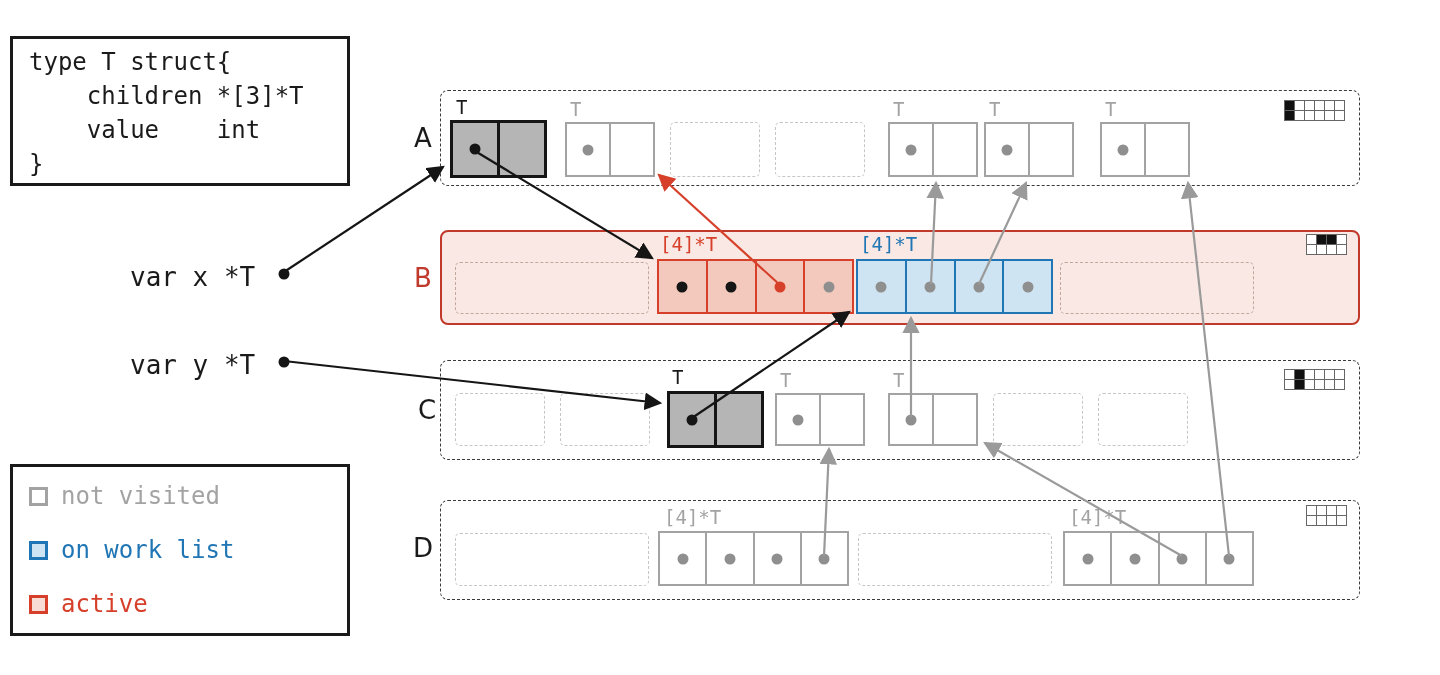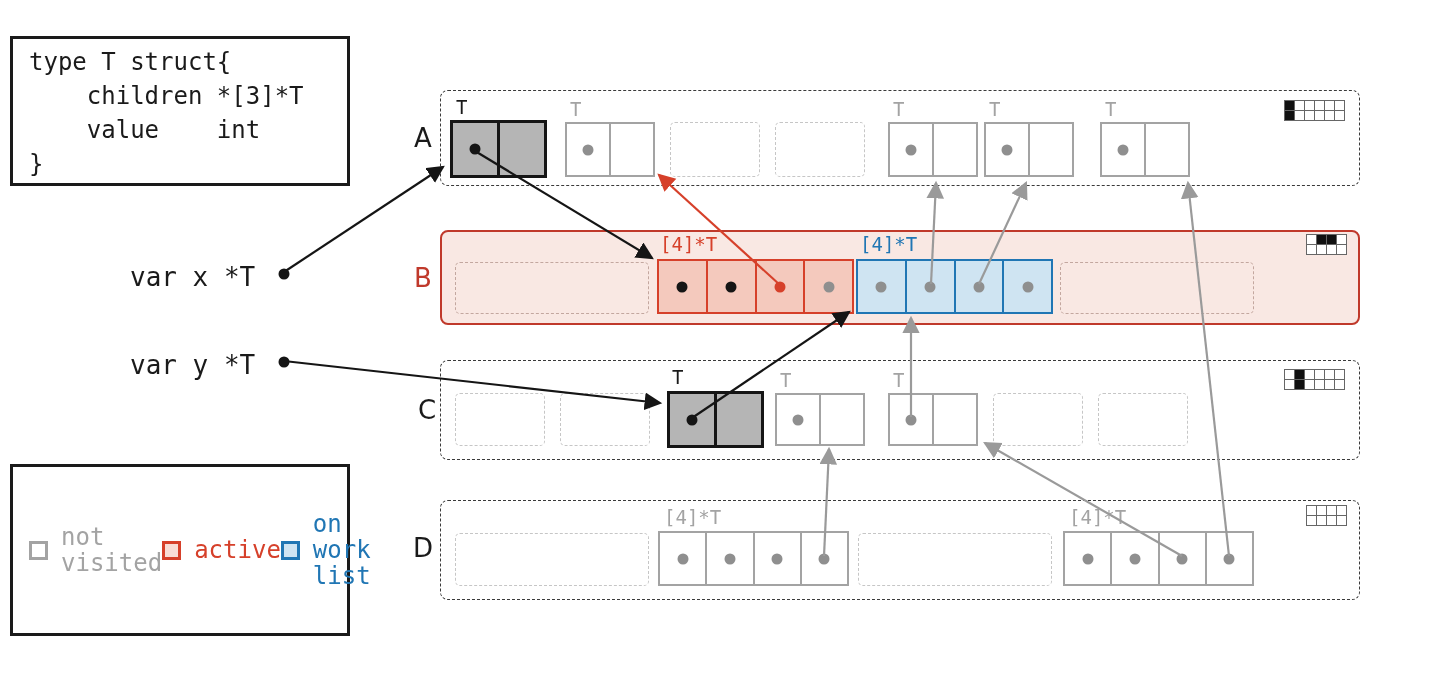--- a/index.html
+++ b/index.html
@@ -5,21 +5,21 @@
   html,body{margin:0;padding:0;}
   body{
     width:1440px;height:675px;background:#ffffff;position:relative;overflow:hidden;
     font-family:"DejaVu Sans Mono", monospace;color:#1a1a1a;
   }
 
   
   .code-box{position:absolute;left:10px;top:36px;width:340px;height:150px;border:3px solid #1a1a1a;background:#fff;box-sizing:border-box;}
   .code-box pre{margin:0;padding:6px 16px;font:24px/34px "DejaVu Sans Mono", monospace;color:#1a1a1a;}
   .var-label{position:absolute;font:26px "DejaVu Sans Mono", monospace;color:#1a1a1a;}
-  .legend-box{position:absolute;left:10px;top:464px;width:340px;height:172px;border:3px solid #1a1a1a;background:#fff;box-sizing:border-box;padding:16px 16px;display:flex;flex-direction:row;justify-content:space-between;}
+  .legend-box{position:absolute;left:10px;top:464px;width:340px;height:172px;border:3px solid #1a1a1a;background:#fff;box-sizing:border-box;padding:16px 16px;display:flex;flex-direction:column;justify-content:space-between;}
   .legend-row{display:flex;align-items:center;gap:13px;font-size:24px;line-height:26px;}
   .legend-swatch{width:13px;height:13px;border:3px solid;flex:none;box-sizing:content-box;}
   .sw-notv{border-color:#a3a3a3;background:#ffffff;}
   .sw-work{border-color:#2076b4;background:#cfe4f2;}
   .sw-active{border-color:#d6402a;background:#f8ddd6;}
   .sw-visited{border-color:#151515;background:#b5b5b5;}
   .lg-notv{color:#a3a3a3;} .lg-work{color:#2076b4;} .lg-active{color:#d6402a;} .lg-visited{color:#1a1a1a;}
 
   
   .span-box{position:absolute;border:1.8px dashed #3a3a3a;border-radius:8px;box-sizing:border-box;background:#fff;}
@@ -72,26 +72,26 @@
 
   <div class="var-label" style="left:130px;top:262px;">var x *T</div>
   <div class="var-label" style="left:130px;top:350px;">var y *T</div>
 
   <div class="legend-box">
     <div class="legend-row">
       <span class="legend-swatch sw-notv"></span>
       <span class="lg-notv">not visited</span>
     </div>
     <div class="legend-row">
+      <span class="legend-swatch sw-work"></span>
+      <span class="lg-work">on work list</span>
+    </div>
+    <div class="legend-row">
       <span class="legend-swatch sw-active"></span>
       <span class="lg-active">active</span>
-    </div>
-    <div class="legend-row">
-      <span class="legend-swatch sw-work"></span>
-      <span class="lg-work">on work list</span>
     </div>
   </div>
 
   <div class="span-box" style="left:440px;top:90px;width:920px;height:96px;"></div>
   <div class="span-letter" style="left:414px;top:123px;">A</div>
 
   <div class="objlabel k" style="left:456px;top:96px;">T</div>
   <div class="obj visited" style="left:450px;top:120px;width:97px;height:58px;">
     <div class="cell">
         <span class="dot k"></span>

